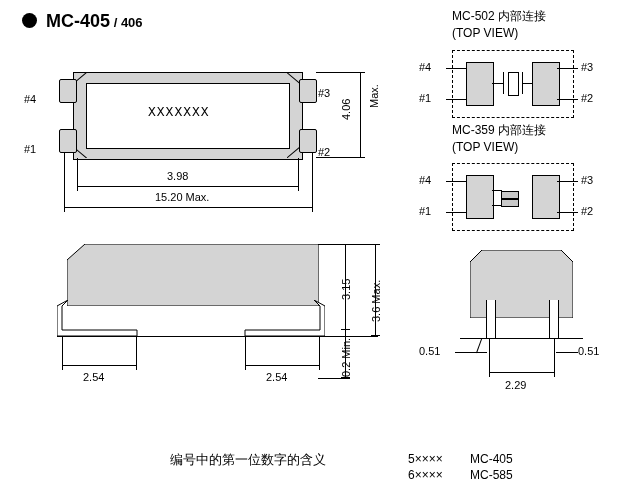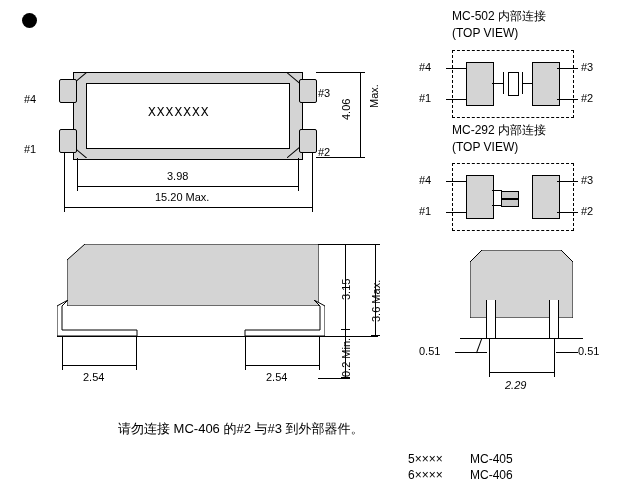--- a/index.html
+++ b/index.html
@@ -27,20 +27,21 @@
   .gray{background:#d4d4d4;border:1px solid #000;}
 </style>
 </head>
 <body>
 
 <div class="root">
 
   <div class="abs" style="left:22px;top:13px;">
     <div class="bullet"></div>
   </div>
+  <div class="abs title" style="left:46px;top:11px;"><span>MC-405</span><span class="sub"> / </span><span class="sub">406</span></div>
 
   <div class="abs gray" style="left:73px;top:72px;width:228px;height:86px;"></div>
 
   <div class="abs" style="left:86px;top:83px;width:202px;height:64px;background:#fff;border:1px solid #000;"></div>
 
   <div class="abs" style="left:73px;top:72px;width:14px;height:12px;overflow:hidden;">
     <div class="abs" style="left:-1px;top:12px;width:19px;height:1px;background:#000;transform:rotate(-40deg);transform-origin:left top;"></div>
   </div>
   <div class="abs" style="left:287px;top:72px;width:14px;height:12px;overflow:hidden;">
     <div class="abs" style="left:0px;top:0px;width:19px;height:1px;background:#000;transform:rotate(40deg);transform-origin:left top;"></div>
@@ -104,21 +105,21 @@
 
   <div class="abs hline" style="left:446px;top:68px;width:21px;"></div>
   <div class="abs hline" style="left:446px;top:99px;width:21px;"></div>
   <div class="abs hline" style="left:557px;top:68px;width:21px;"></div>
   <div class="abs hline" style="left:557px;top:99px;width:21px;"></div>
   <div class="abs txt" style="left:419px;top:61px;">#4</div>
   <div class="abs txt" style="left:419px;top:92px;">#1</div>
   <div class="abs txt" style="left:581px;top:61px;">#3</div>
   <div class="abs txt" style="left:581px;top:92px;">#2</div>
 
-  <div class="abs txt" style="left:452px;top:124px;font-size:12px;">MC-292 内部连接</div>
+  <div class="abs txt" style="left:452px;top:124px;font-size:12px;">MC-359 内部连接</div>
   <div class="abs txt" style="left:452px;top:141px;font-size:12px;">(TOP VIEW)</div>
 
   <div class="abs dash-box" style="left:452px;top:163px;width:120px;height:66px;"></div>
   <div class="abs gray" style="left:466px;top:175px;width:26px;height:42px;"></div>
   <div class="abs gray" style="left:532px;top:175px;width:26px;height:42px;"></div>
 
   <div class="abs hline" style="left:492px;top:190px;width:9px;"></div>
   <div class="abs hline" style="left:492px;top:205px;width:9px;"></div>
   <div class="abs vline" style="left:501px;top:190px;height:15px;"></div>
   <div class="abs" style="left:501px;top:191px;width:16px;height:6px;border:1px solid #000;background:#c8c8c8;"></div>
@@ -199,21 +200,21 @@
   <div class="abs" style="left:476px;top:338px;width:1px;height:15px;background:#000;transform:rotate(20deg);transform-origin:bottom;"></div>
 
   <div class="abs txt" style="left:578px;top:345px;">0.51</div>
   <div class="abs hline" style="left:556px;top:352px;width:22px;"></div>
 
   <div class="abs hline" style="left:489px;top:372px;width:66px;"></div>
   <div class="abs" style="left:489px;top:368px;width:1px;height:9px;background:#000;"></div>
   <div class="abs" style="left:554px;top:368px;width:1px;height:9px;background:#000;"></div>
   <div class="abs vline" style="left:489px;top:338px;height:36px;"></div>
   <div class="abs vline" style="left:554px;top:338px;height:36px;"></div>
-  <div class="abs txt" style="left:505px;top:379px;font-style:italic;">2.29</div>
-
-  <div class="abs txt-cn" style="left:118px;top:421px;">请勿连接 MC-406 的#2 与#3 到外部器件。</div>
+  <div class="abs txt" style="left:505px;top:379px;">2.29</div>
+
+  <div class="abs txt-cn" style="left:170px;top:452px;">编号中的第一位数字的含义</div>
   <div class="abs txt" style="left:408px;top:453px;font-size:12px;">5××××</div>
   <div class="abs txt" style="left:470px;top:453px;font-size:12px;">MC-405</div>
   <div class="abs txt" style="left:408px;top:469px;font-size:12px;">6××××</div>
-  <div class="abs txt" style="left:470px;top:469px;font-size:12px;">MC-406</div>
+  <div class="abs txt" style="left:470px;top:469px;font-size:12px;">MC-585</div>
 
 </div>
 
 </body></html>

